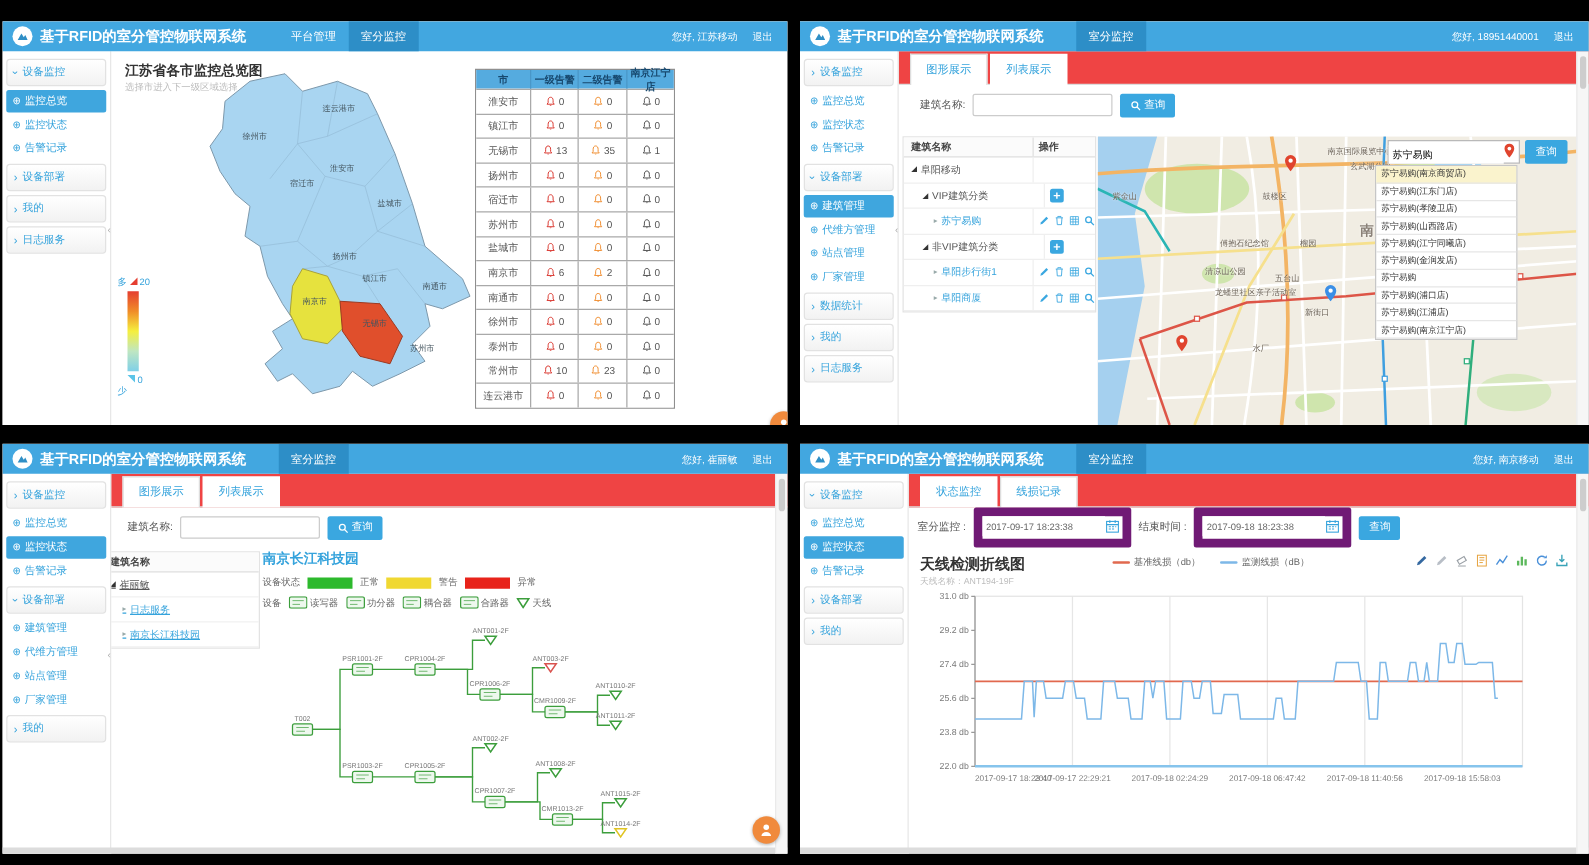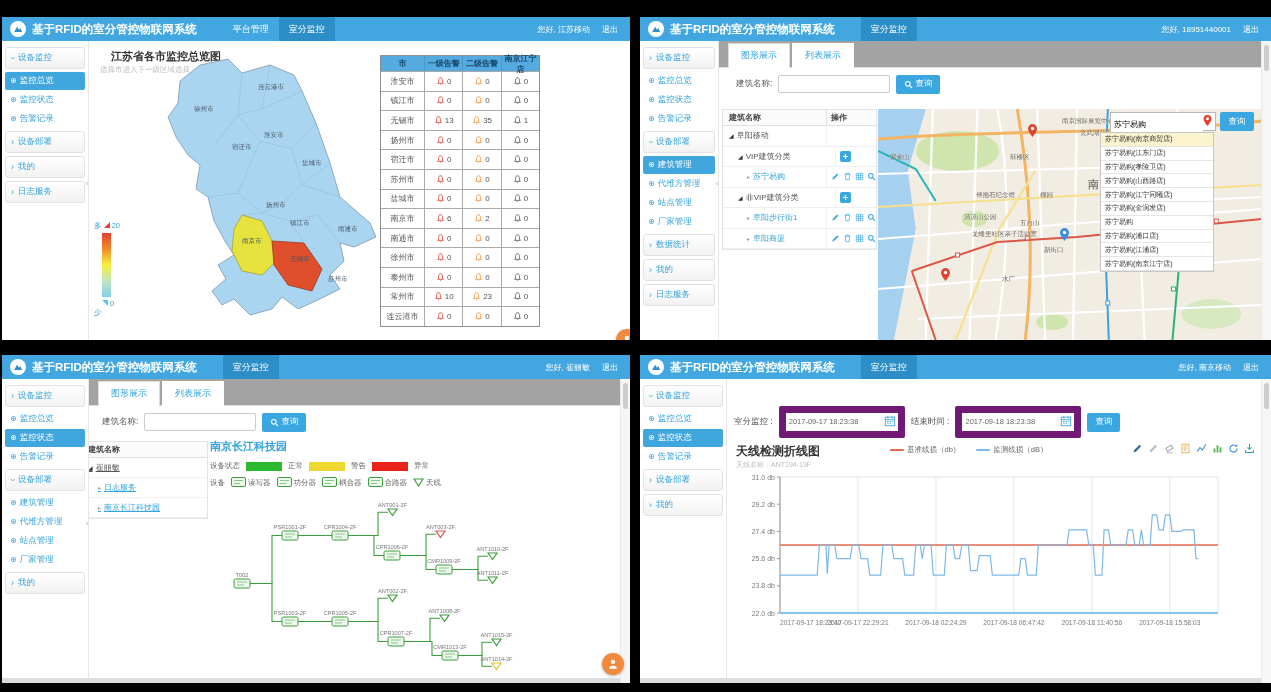--- a/index.html
+++ b/index.html
@@ -21,30 +21,30 @@
   .sidebar{position:absolute;top:24px;left:0;bottom:0;background:#fff;border-right:1px solid #e7e7e7;padding-top:3px;z-index:5;}
   .sb86{width:86px;} .sb78{width:78px;}
   .sgroup{margin:3px 3px;border:1px solid #e2e2e2;border-radius:3px;background:linear-gradient(#ffffff,#f2f2f2);
     color:#35a3dc;font-size:8.5px;padding:4px 5px;display:flex;align-items:center;gap:4px;cursor:pointer;white-space:nowrap;}
   .sarrow{font-size:9px;color:#35a3dc;display:inline-block;line-height:6px;}
   .sarrow.exp{transform:rotate(90deg);}
   .sitem{margin:1px 3px;padding:3px 5px;font-size:8.5px;color:#35a3dc;display:flex;gap:3px;align-items:center;border-radius:2px;cursor:pointer;white-space:nowrap;}
   .sitem.active{background:#3fa6de;color:#fff;}
   .bullet{font-size:8px;line-height:8px;}
   .collapser{position:absolute;top:50%;font-size:8px;color:#aaa;z-index:6;}
-  .tabs{position:absolute;top:24px;height:26px;border-bottom:1px solid #ddd;display:flex;align-items:flex-end;padding-left:10px;background:#a3a3a3;right:0;font-family:Liberation Serif, serif;}
+  .tabs{position:absolute;top:24px;height:26px;border-bottom:1px solid #ddd;display:flex;align-items:flex-end;padding-left:10px;background:#ef4444;right:0;font-family:Liberation Serif, serif;}
   .tab{font-size:9px;color:#35a3dc;padding:5px 12px 6px;margin-right:2px;border:1px solid transparent;border-bottom:none;cursor:pointer;position:relative;top:1px;background:#fff;white-space:nowrap;}
   .tab.active{border-color:#ddd;}
   .srow{position:absolute;height:34px;display:flex;align-items:center;gap:6px;font-size:8.5px;color:#555;right:10px;}
   .finput{height:16px;border:1px solid #ccc;border-radius:2px;width:104px;font-size:8px;padding:0 3px;}
   .fbtn{height:19px;background:#3aa7e0;color:#fff;border:none;border-radius:2px;font-size:8.5px;display:flex;align-items:center;gap:2px;padding:0 8px;cursor:pointer;}
   .ic{display:inline-flex;align-items:center;justify-content:center;}
   .ic svg{width:100%;height:100%;display:block;}
   
-  .q1title{position:absolute;left:98px;top:32px;font-size:11px;font-weight:bold;color:#333;margin-left:11px;}
+  .q1title{position:absolute;left:98px;top:32px;font-size:11px;font-weight:bold;color:#333;}
   .q1sub{position:absolute;left:98px;top:48px;font-size:7.5px;color:#bdbdbd;}
   .heatleg{position:absolute;left:92px;top:204px;width:46px;font-size:7.5px;color:#35a3dc;}
   .heatbar{width:9px;height:64px;margin:2px 0 2px 8px;background:linear-gradient(#e53e30,#f08c28,#f5ef3e,#bfe6c2,#7fd0e8);}
   .tri{width:0;height:0;display:inline-block;}
   .tri-red{border-left:6px solid transparent;border-bottom:6px solid #e53e30;}
   .tri-blue{border-left:6px solid transparent;border-top:6px solid #5bc4e8;}
   #q1-map{position:absolute;left:140px;top:28px;}
   #q1-table{position:absolute;left:378px;top:38px;width:158px;border:1px solid #8f8f8f;font-size:8px;color:#555;}
   .q1hr{display:flex;background:#55abdf;color:#17486e;font-weight:bold;height:15px;align-items:center;text-align:center;}
   .q1r{display:flex;height:18.6px;align-items:center;border-top:1px solid #a9a9a9;text-align:center;background:#fff;}
@@ -1215,20 +1215,24 @@
         </div>
         <div class="sgroup">
           <span class="sarrow">›</span>
           <span>设备部署</span>
         </div>
         <div class="sgroup">
           <span class="sarrow">›</span>
           <span>我的</span>
         </div>
       </div>
+    <div class="tabs" style="left:86px;" id="q4-tabs">
+        <div class="tab">状态监控</div>
+        <div class="tab active">线损记录</div>
+      </div>
     <div class="srow" style="left:86px;top:50px;padding-left:8px;">
       <span>室分监控 :</span>
       <span class="dinput"><input value="2017-09-17 18:23:38" style=""><span class="ic calicon">
             <svg viewBox="0 0 14 14">
               <rect x="1.5" y="2.5" width="11" height="10" fill="none" stroke="currentColor"></rect>
               <path d="M1.5 5.5h11M4.5 1.5v2.5M9.5 1.5v2.5M3.5 7.5h2M6.5 7.5h2M9.5 7.5h1M3.5 9.5h2M6.5 9.5h2" stroke="currentColor"></path>
             </svg>
           </span></span>
       <span>结束时间 :</span>
       <span class="dinput"><input value="2017-09-18 18:23:38" style=""><span class="ic calicon">

